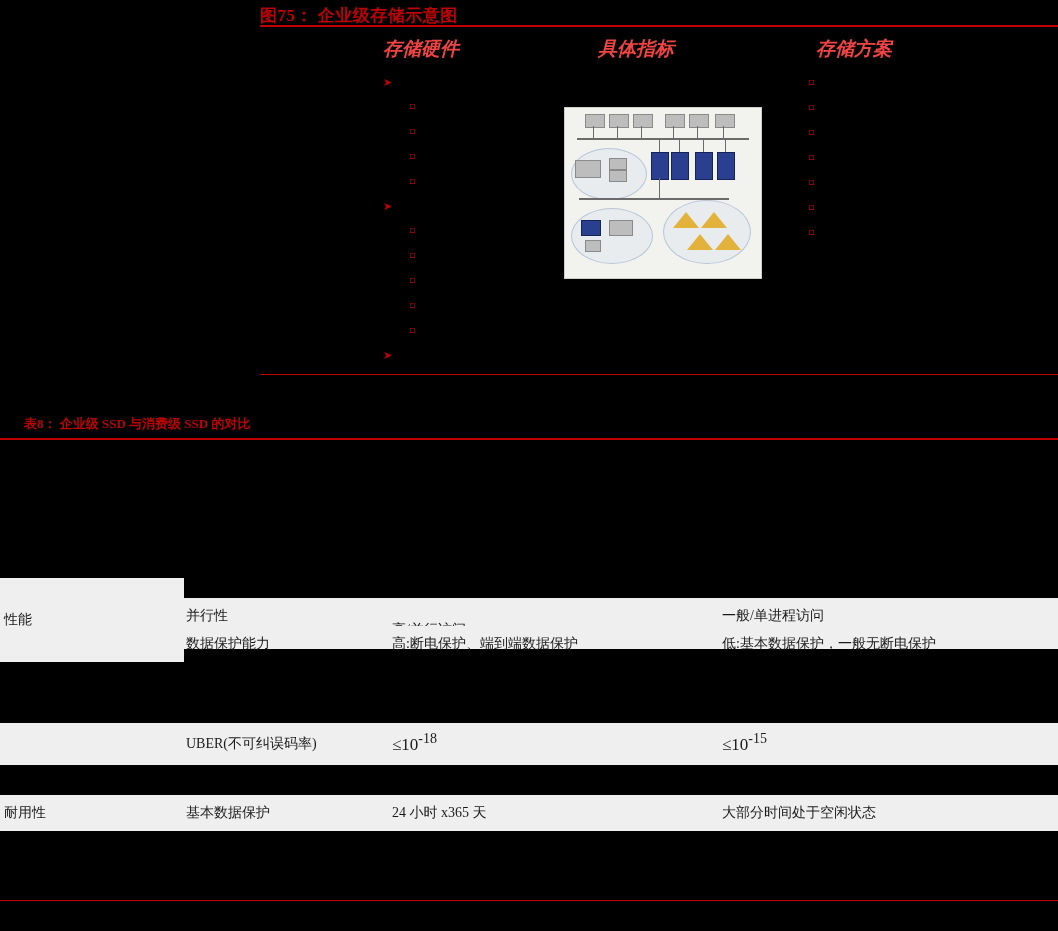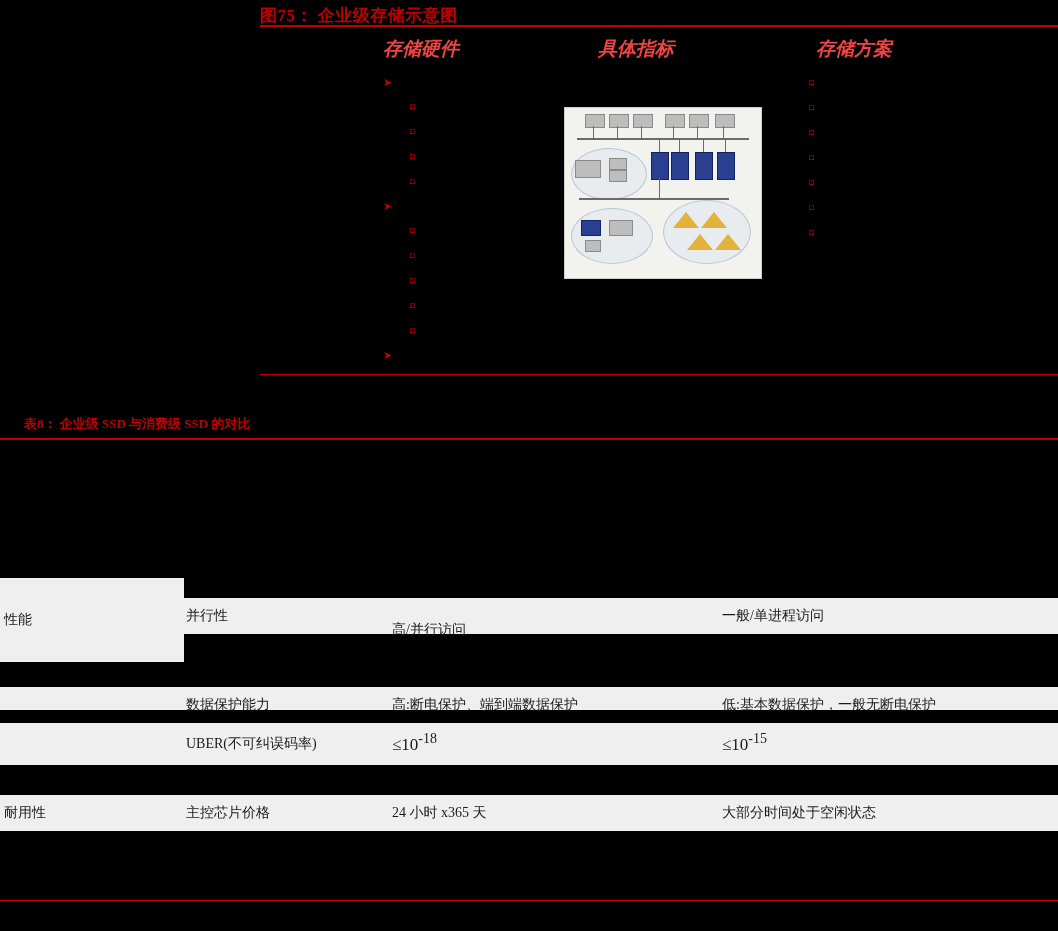--- a/index.html
+++ b/index.html
@@ -270,33 +270,33 @@
 
 
   <div class="row" style="top:578px; height:36px;margin-top:20px;">
     <div class="cell c2" style="top:9px;">并行性</div>
     <div class="cell c3" style="top:23px;">高/并行访问</div>
     <div class="cell c4" style="top:9px;">一般/单进程访问</div>
   </div>
 
   <div class="rowlabel" style="top:578px; width:184px; height:84px; line-height:84px; padding-left:4px; box-sizing:border-box;">性能</div>
 
-  <div class="row" style="top:687px; height:23px;text-align:right;">
+  <div class="row" style="top:626px; height:23px;text-align:right;">
     <div class="cell c2" style="top:9px;">数据保护能力</div>
     <div class="cell c3" style="top:9px;">高:断电保护、端到端数据保护</div>
     <div class="cell c4" style="top:9px;">低:基本数据保护，一般无断电保护</div>
   </div>
 
   <div class="row" style="top:723px; height:42px;">
     <div class="cell c2" style="top:12px;">UBER(不可纠误码率)</div>
     <div class="cell c3" style="top:8px; font-size:17px;"><span>≤10</span><span class="sup">-18</span></div>
     <div class="cell c4" style="top:8px; font-size:17px;"><span>≤10</span><span class="sup">-15</span></div>
   </div>
 
   <div class="row" style="top:795px; height:36px;">
     <div class="cell c1" style="top:9px;">耐用性</div>
-    <div class="cell c2" style="top:9px;">主控芯片价格</div>
+    <div class="cell c2" style="top:9px;">基本数据保护</div>
     <div class="cell c3" style="top:9px;">24 小时 x365 天</div>
     <div class="cell c4" style="top:9px;">大部分时间处于空闲状态</div>
   </div>
 
   <div class="tbl-rule-bottom"></div>
 </div>
 
 </body></html>

